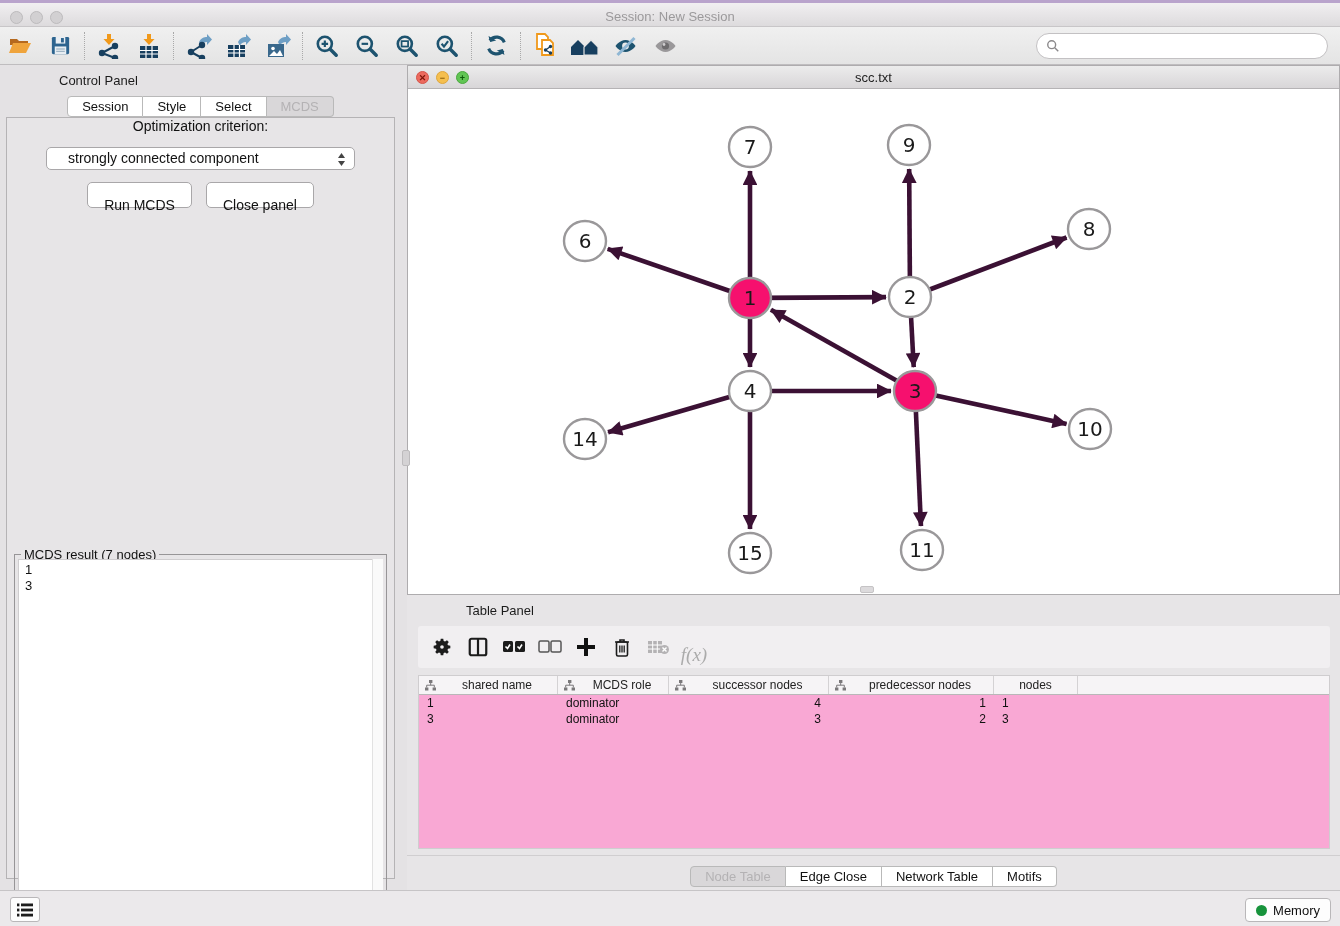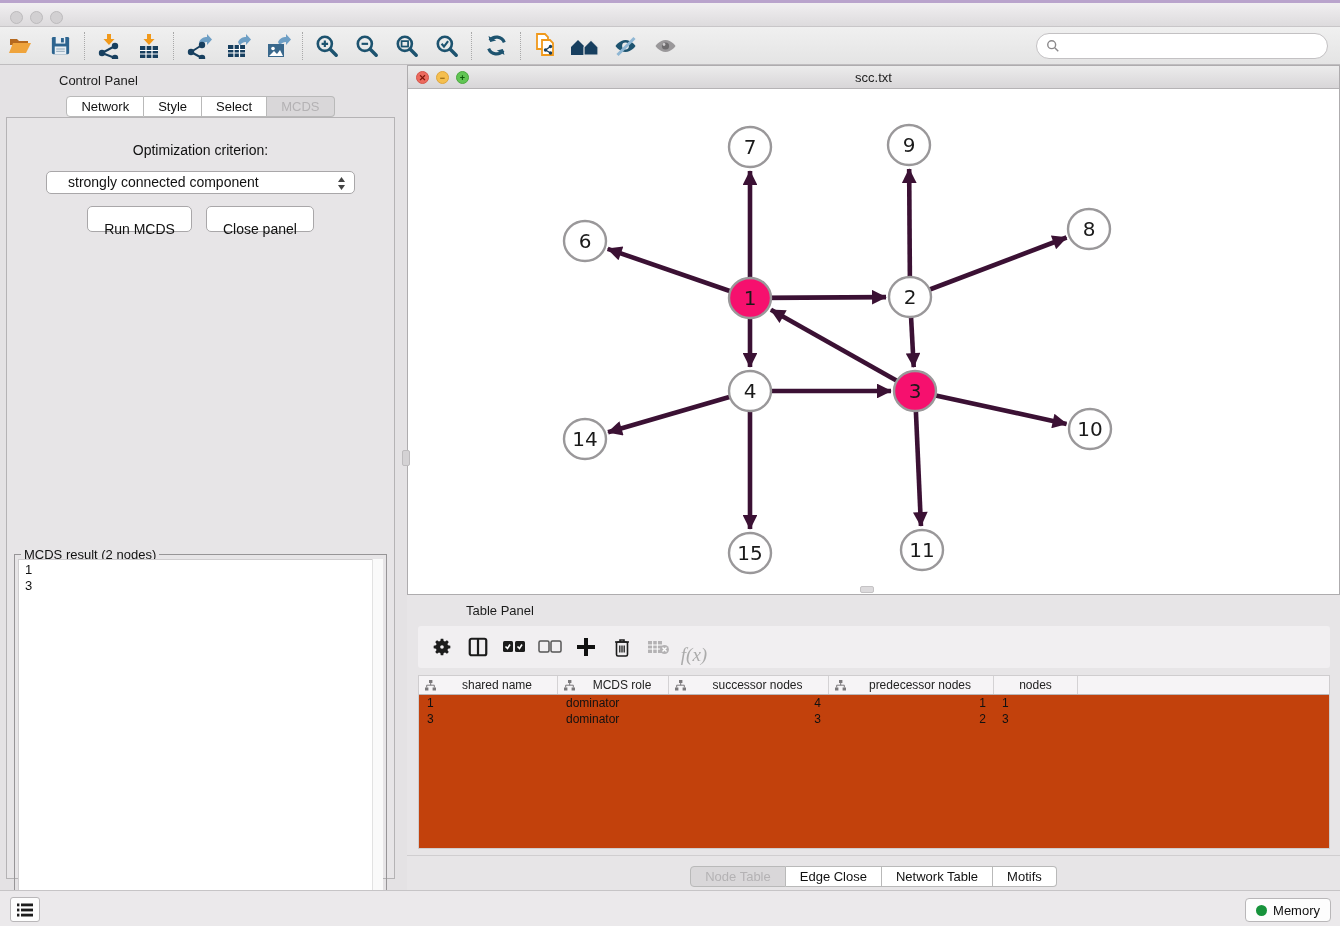--- a/index.html
+++ b/index.html
@@ -27,21 +27,21 @@
   .panel-hdr .ph-title { position:absolute; left:13px; top:8px; font-size:13px; color:#1c1c1c; }
   .ph-float { position:absolute; width:10px; height:10px; border:1.5px solid #2a2a2a; top:9px; }
   .ph-close { position:absolute; top:6px; font-size:14px; font-weight:bold; color:#1a1a1a; }
   .cp-tabs { position:absolute; left:0; top:31px; width:401px; height:22px; display:flex; justify-content:center; }
   .tab { height:21px; line-height:20px; padding:0 14px; font-size:13px; background:#fff; border:1px solid #b9b9b9;
     border-left:none; color:#111; }
   .tab:first-child { border-left:1px solid #b9b9b9; border-radius:4px 0 0 4px; }
   .tab:last-child { border-radius:0 4px 4px 0; }
   .tab.active { background:#d9d7d9; color:#b4b2b4; }
   .cp-body { position:absolute; left:6px; top:52px; width:389px; height:762px; background:#e7e5e7; border:1px solid #b5b3b5; }
-  .opt-label { margin-top:24px; text-align:center; font-size:14px; color:#111; }
+  .opt-label { text-align:center; font-size:14px; color:#111; }
   .selectbox { position:relative; margin:13px auto 0 auto; width:309px; height:23px; background:#fff;
     border:1px solid #a9a7a9; border-radius:5px; font-size:14px; color:#111; line-height:21px; padding-left:21px; }
   .selectbox .chev { position:absolute; right:6px; top:2px; }
   .btnrow { display:flex; justify-content:center; gap:14px; margin-top:12px; }
   .pushbtn { height:22px; padding:12px 16px; background:#fff; border:1px solid #a9a7a9; border-radius:5px;
     font-size:14px; color:#111; line-height:20px; }
   .resultbox { position:absolute; left:7px; top:436px; width:373px; height:377px; border:1px solid #979597; }
   .resultbox .rb-label { position:absolute; left:6px; top:-8px; background:#e7e5e7; padding:0 3px; font-size:13px; color:#111; }
   .rb-text { position:absolute; left:3px; top:4px; right:3px; bottom:3px; background:#fff; border:1px solid #cfcdcf;
     font-size:13px; color:#111; padding:2px 0 0 6px; white-space:pre; line-height:16px; }
@@ -57,21 +57,21 @@
   .graph-svg { position:absolute; left:0; top:23px; }
   .grip-v { position:absolute; left:-6px; top:384px; width:8px; height:16px; background:#d4d2d4; border:1px solid #bdbbbd; border-radius:2px; }
   .grip-h { position:absolute; left:452px; bottom:1px; width:14px; height:7px; background:#dcdadc; border:1px solid #c5c3c5; border-radius:2px; }
 
   
   .tpanel { position:absolute; left:407px; top:595px; width:933px; height:295px; background:#e7e5e7; }
   .tp-toolbar { position:absolute; left:11px; top:31px; width:912px; height:42px; background:#f1eff1; border-radius:3px;
     display:flex; align-items:center; padding-left:10px; gap:8px; }
   .tico { height:30px; min-width:28px; display:flex; align-items:center; justify-content:center; }
   .fx { font-family:"Liberation Serif", serif; font-style:italic; font-size:19px; color:#ababab;margin-top:15px; }
-  .dtable { position:absolute; left:11px; top:80px; width:912px; height:174px; background:#c2410c; border:1px solid #cfcdcf; overflow:hidden; }
+  .dtable { position:absolute; left:11px; top:80px; width:912px; height:174px; background:#f9a8d4; border:1px solid #cfcdcf; overflow:hidden; }
   .dt-headrow { display:flex; height:19px; border-bottom:1px solid #b9b7b9; background:#f6f4f6; }
   .dt-hcell { display:flex; align-items:center; border-right:1px solid #d4d2d4; font-size:12px; color:#222; position:relative; }
   .dt-hcell .hlabel { flex:1; text-align:center; }
   .dt-row { display:flex; height:16px; }
   .dt-cell { font-size:12px; color:#111; padding:1px 8px 0 8px; overflow:hidden; white-space:nowrap; }
   .tp-tabs { position:absolute; left:0; bottom:3px; width:100%; display:flex; justify-content:center; }
   .tp-sep { position:absolute; left:0; bottom:34px; width:100%; border-top:1px solid #d0ced0; }
 
   
   .statusbar { position:absolute; left:0; top:890px; width:1340px; height:36px; background:#ebe9eb; border-top:1px solid #c6c4c6; }
@@ -83,20 +83,21 @@
 </style>
 </head>
 <body>
 
 <div class="app">
 
   <div class="titlebar">
     <span class="tl-dot" style="left:10px"></span>
     <span class="tl-dot" style="left:30px"></span>
     <span class="tl-dot" style="left:50px"></span>
+    <div class="title">Session: New Session</div>
   </div>
 
   <div class="toolbar">
     <div class="tbtn">
       <svg width="26" height="24" viewBox="0 0 24 24">
         <path d="M2 5h7l2 2h9v4H2z" fill="#b5691e"></path>
           <path d="M1 19l4-10h18l-5 10z" fill="#efa43c"></path>
       </svg>
     </div>
     <div class="tbtn">
@@ -237,42 +238,42 @@
     </div>
   </div>
 
   <div class="cpanel">
     <div class="panel-hdr">
       <span class="ph-title">Control Panel</span>
       <span class="ph-float" style="left:361px"></span>
       <span class="ph-close" style="left:377px">✕</span>
     </div>
     <div class="cp-tabs" id="cp-tabs">
-        <div class="tab">Network</div>
+        <div class="tab">Session</div>
         <div class="tab">Style</div>
         <div class="tab">Select</div>
         <div class="tab active">MCDS</div>
       </div>
     <div class="cp-body">
       <div class="opt-label">Optimization criterion:</div>
       <div class="selectbox">
         <span>strongly connected component</span>
         <span class="chev">
           <svg width="13" height="19" viewBox="0 0 13 19">
             <path d="M6.5 3L10 8H3z" fill="#444"></path>
               <path d="M6.5 16L3 11h7z" fill="#444"></path>
           </svg>
         </span>
       </div>
       <div class="btnrow">
         <div class="pushbtn">Run MCDS</div>
         <div class="pushbtn">Close panel</div>
       </div>
       <div class="resultbox">
-        <span class="rb-label">MCDS result (2 nodes)</span>
+        <span class="rb-label">MCDS result (7 nodes)</span>
         <div class="rb-text" id="rb-text">1
 3</div>
         <div class="rb-scroll"></div>
       </div>
     </div>
   </div>
 
   <div class="netwin">
     <div class="net-titlebar">
       <span class="light" style="left:8px;background:#ec6a5e;border:1px solid #d5544a;color:#7e1408">✕</span>

